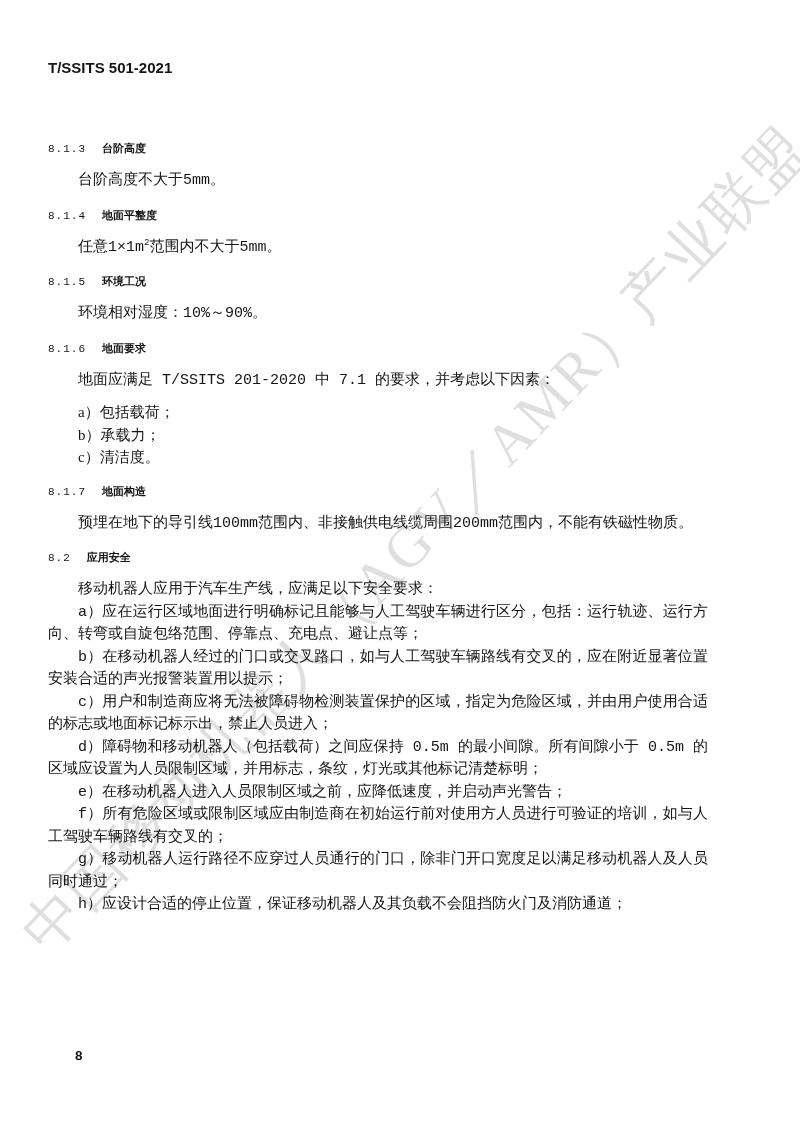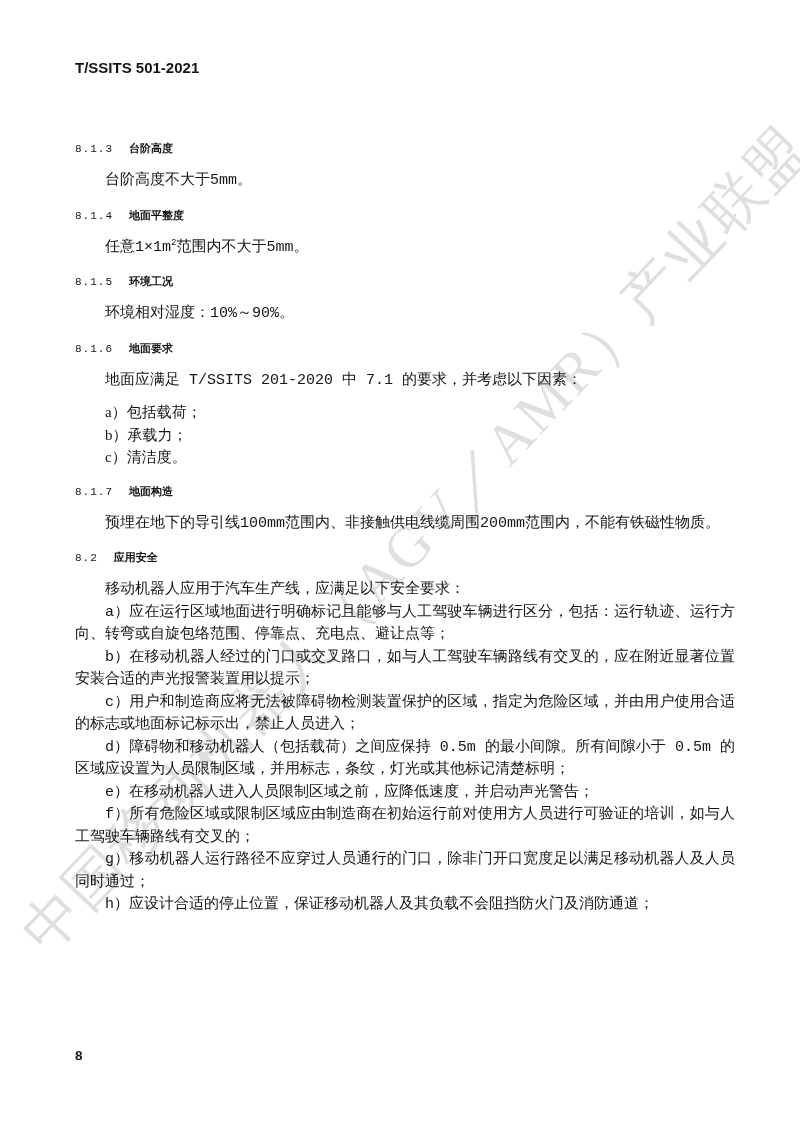--- a/index.html
+++ b/index.html
@@ -19,21 +19,21 @@
     letter-spacing:2px;
     white-space:nowrap;
     color:rgba(0,0,0,0.125);
     z-index:0;
     font-family:"Liberation Serif","DejaVu Serif",serif;
     user-select:none;
   }
   .doc {
     position:relative;
     z-index:1;
-    padding:58px 65px 0 75px;
+    padding:58px 65px 0 48px;
     width:660px;
   }
   .doc-header {
     font-family:"Liberation Sans","DejaVu Sans",sans-serif;
     font-size:15px;
     font-weight:600;
     line-height:20px;
   }
   h3.section {
     font-family:Liberation Mono, monospace;

